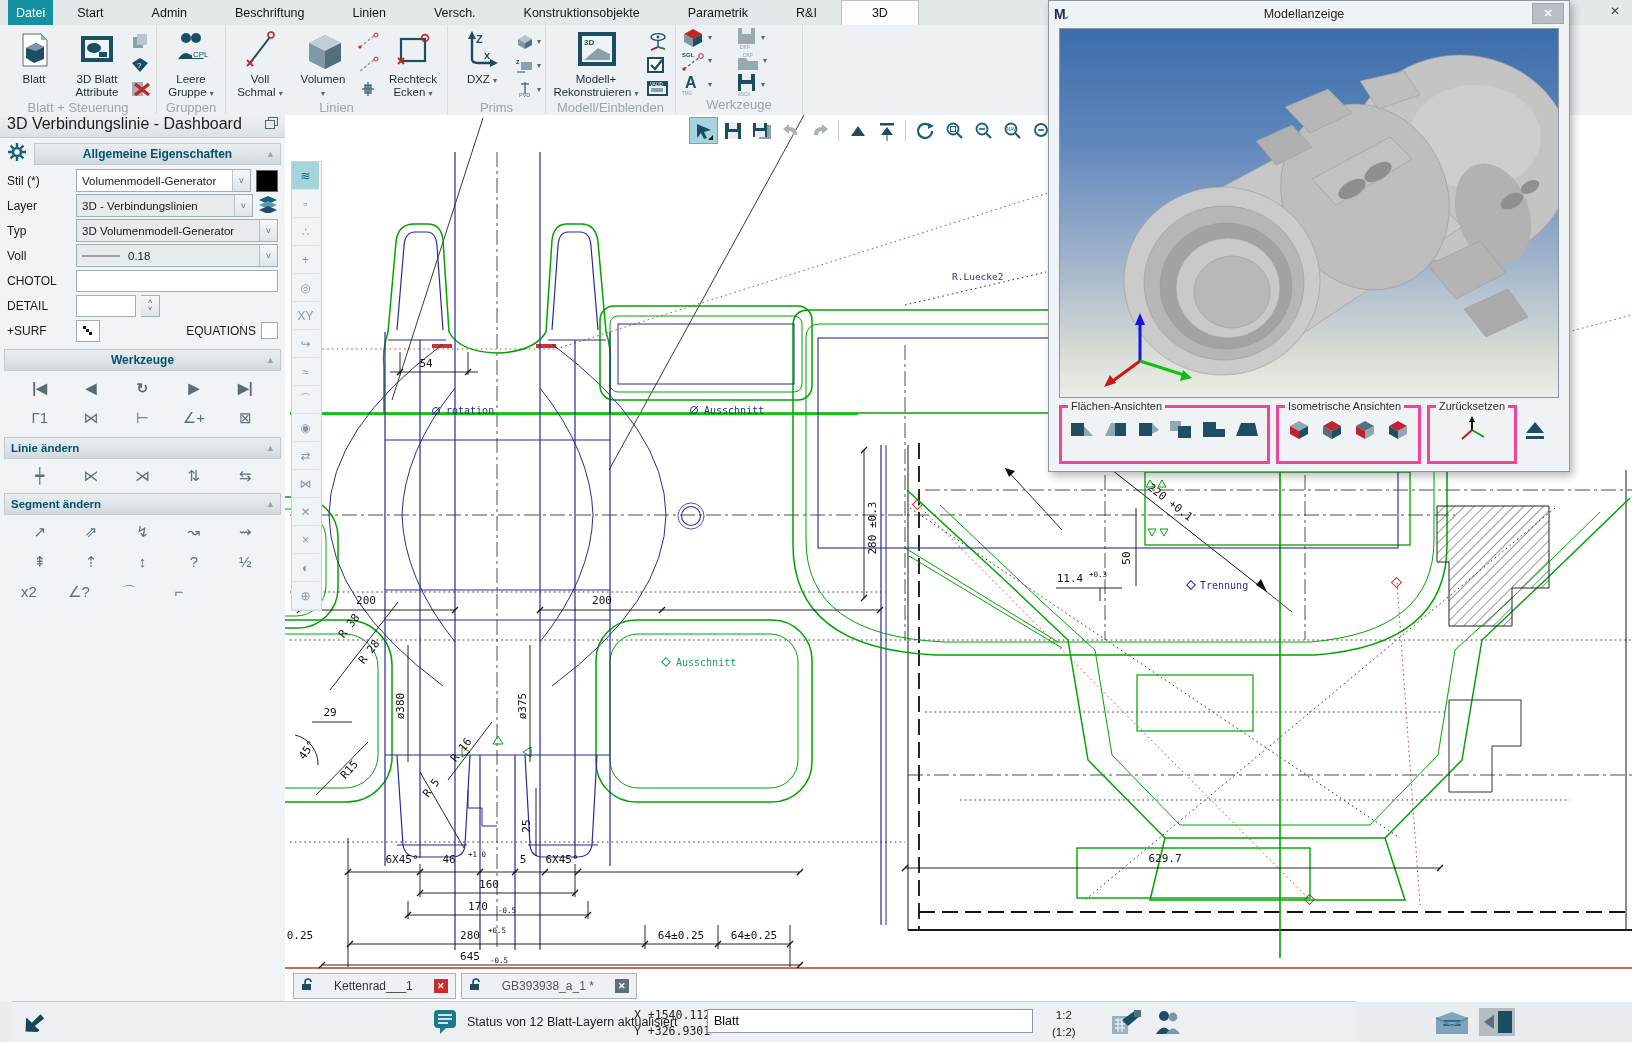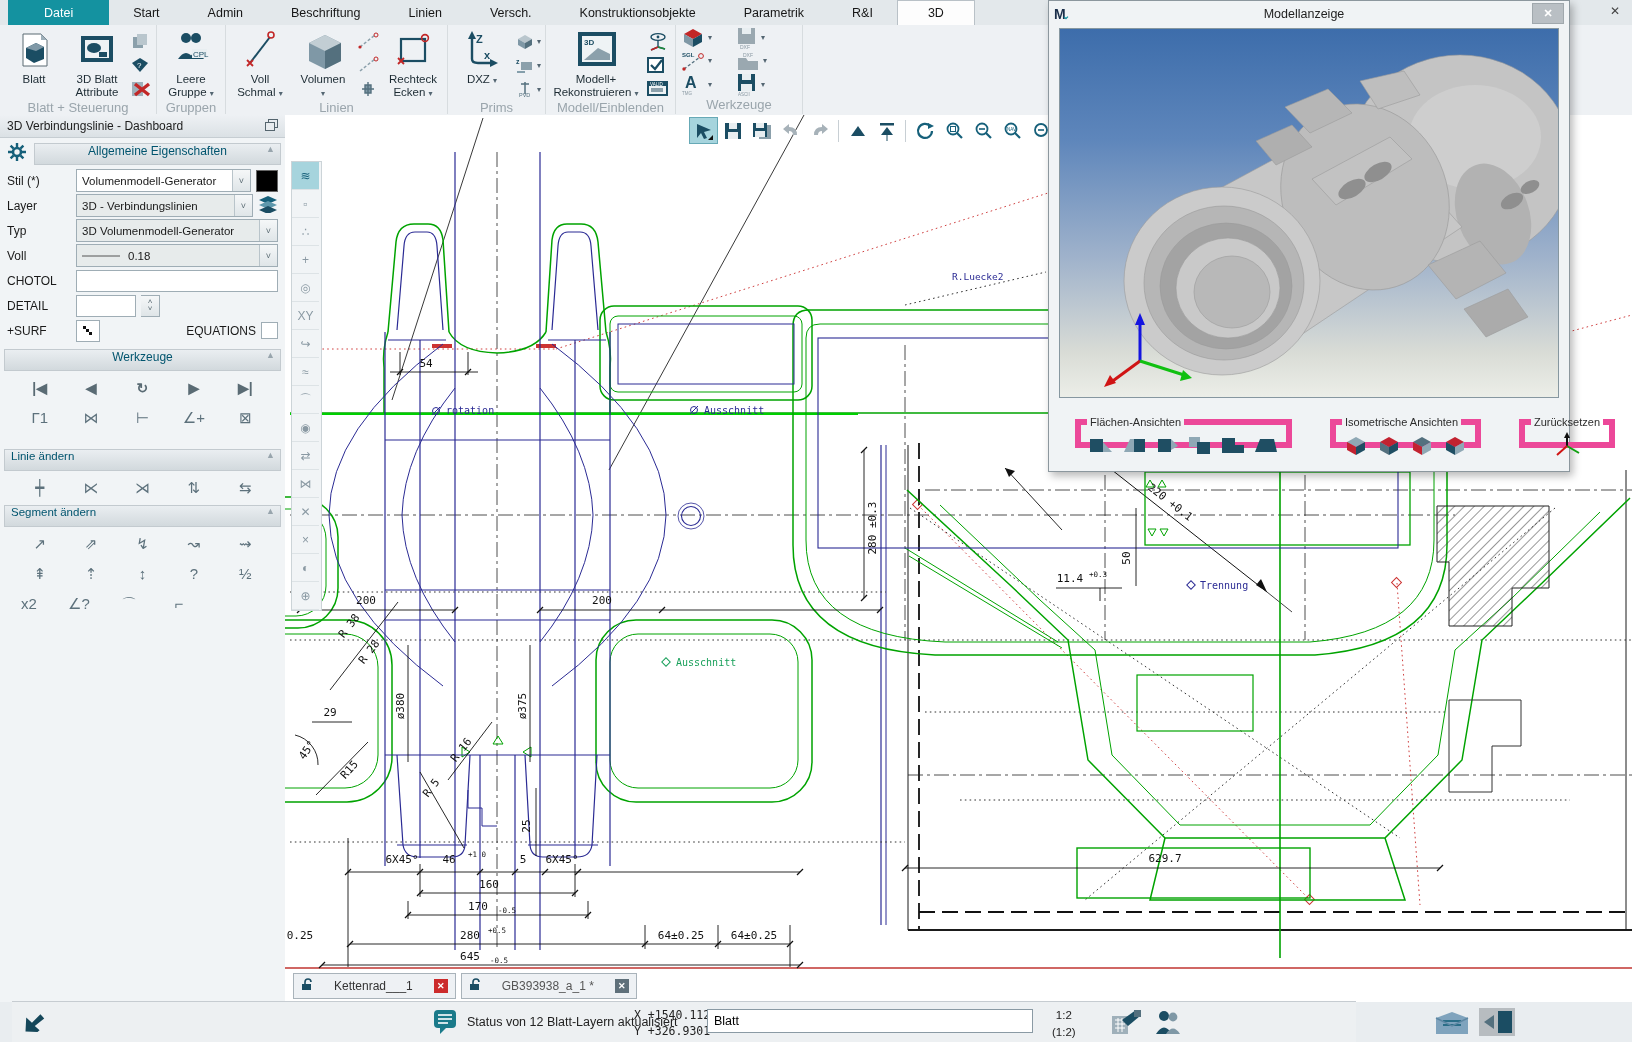--- a/index.html
+++ b/index.html
@@ -1,40 +1,40 @@
 <!DOCTYPE html>
 <html><head>
 <meta charset="utf-8">
 <style>
   html,body{margin:0;padding:0}
   body{width:1632px;height:1042px;position:relative;overflow:hidden;
        font-family:"Liberation Sans",sans-serif;background:#e9edf0;color:#1a1a1a}
   
   .ribbon{position:absolute;left:0;top:0;width:1632px;height:115px;background:#eef1f4;border-bottom:1px solid #c4cbd0}
   .tabstrip{height:25px;background:#e3e8eb;display:flex;align-items:stretch;padding-left:8px;position:relative}
-  .file-tab{background:#1492a0;color:#fff;padding:0 36px;font-size:12.5px;display:flex;align-items:center}
+  .file-tab{background:#1492a0;color:#fff;padding:0 8px;font-size:12.5px;display:flex;align-items:center}
   .rtab{padding:0 24px;font-size:12.5px;display:flex;align-items:center;color:#161616}
   .rtab.active{background:#fdfdfd;border:1px solid #b9c1c7;border-bottom:none;padding:0 30px}
   .appclose{position:absolute;right:8px;top:4px;font-size:12px;color:#444;width:18px;text-align:center}
   .ribbon-body{display:flex;height:89px}
   .rgroup{display:flex;flex-direction:column;border-right:1px solid #d7dcdf;padding:2px 4px 0}
   .gitems{display:flex;align-items:flex-start;gap:3px;flex:1}
   .glabel{font-size:13px;color:#9aa5ac;text-align:center;padding:1px 0 2px}
   .bigbtn{width:60px;display:flex;flex-direction:column;align-items:center;font-size:11.5px;color:#1c2b33;text-align:center;line-height:1.12}
   .bigbtn .ic{height:46px;display:flex;align-items:center;justify-content:center}
   .smallcol{display:flex;flex-direction:column;gap:4px;padding-top:4px}
   .sbtn{display:flex;align-items:center;gap:2px;height:20px}
   .caret{font-size:8px;color:#546672}
   
   .dashboard{position:absolute;left:0;top:115px;width:285px;bottom:40px;background:#f1f4f6;border-right:1px solid #b3bcc2}
-  .dash-title{height:22px;background:linear-gradient(#eef1f4,#dbe1e5);border-bottom:1px solid #c6cdd2;font-size:12px;display:flex;align-items:center;padding:0 7px;color:#1c1c1c}
+  .dash-title{height:22px;background:linear-gradient(#eef1f4,#dbe1e5);border-bottom:1px solid #c6cdd2;font-size:16px;display:flex;padding:0 7px;color:#1c1c1c}
   .float-ic{margin-left:auto}
   .sechdr{display:flex;align-items:center;gap:4px;margin:4px 4px 2px}
   .gearbox{width:26px;text-align:center}
-  .secbar{flex:1;height:20px;background:linear-gradient(#eaeef1,#d2d9dd);display:flex;justify-content:center;font-weight:normal;font-size:12px;color:#00546e;position:relative;border:1px solid #c3cacf}
+  .secbar{flex:1;height:20px;background:linear-gradient(#eaeef1,#d2d9dd);display:flex;align-items:center;justify-content:center;font-weight:bold;font-size:12px;color:#00546e;position:relative;border:1px solid #c3cacf}
   .secbar .arr{position:absolute;right:5px;color:#98a5ad;font-size:9px}
   .secbar.left{justify-content:flex-start;padding-left:6px;font-size:11.5px}
   .frow{display:flex;align-items:center;height:25px;padding:0 7px;gap:5px;font-size:12px}
   .flabel{width:64px;flex:none}
   .sel{flex:1;height:21px;border:1px solid #9fadb5;background:#fff;display:flex;align-items:center;font-size:11.5px;padding-left:5px;white-space:nowrap;overflow:hidden}
   .sel.dis{background:#e7ebeb}
   .sel .dd{margin-left:auto;flex:none;width:17px;height:100%;border-left:1px solid #b9c4ca;background:linear-gradient(#f5f7f8,#dfe5e8);color:#5a6a72;font-size:9px;display:flex;align-items:center;justify-content:center}
   .swatch{width:20px;height:20px;background:#000;border:1px solid #666;flex:none}
   .inp{flex:1;height:20px;border:1px solid #9fadb5;background:#fff}
   .spin{width:18px;height:20px;border:1px solid #9fadb5;border-left:none;background:linear-gradient(#f5f7f8,#dfe5e8);color:#5a6a72;font-size:8px;display:flex;flex-direction:column;align-items:center;justify-content:center;line-height:.8}
@@ -60,21 +60,21 @@
   
   .modelwin{position:absolute;left:1048px;top:0;width:520px;height:470px;background:#f0f3f5;border:1px solid #8c979e;box-shadow:3px 4px 8px rgba(0,0,0,.28)}
   .mw-title{height:25px;display:flex;align-items:center;padding:0 5px;font-size:12.5px;color:#222}
   .mw-logo{width:22px;font-weight:bold;color:#1a2e4a;font-size:14px}
   .mw-logo em{color:#1492a0;font-style:normal;font-size:10px;margin-left:-4px}
   .mw-titletext{flex:1;text-align:center}
   .mw-close{width:30px;height:19px;background:#b9bfc4;border:1px solid #a0a8ad;color:#fff;font-size:11px;line-height:19px;text-align:center;font-weight:bold}
   .mw-view{position:absolute;left:10px;top:27px;width:498px;height:368px;border:1px solid #8697a0;
     background:linear-gradient(180deg,#3d6dab 0%,#5e86bb 30%,#9fb2cb 62%,#d9dcd6 88%,#eceee8 100%)}
   .mw-groups{position:absolute;left:10px;top:399px;height:64px;display:flex;gap:6px;align-items:stretch}
-  fieldset{border:6px solid #ec4899;margin:16px;padding:1px 6px 3px}
+  fieldset{border:3px solid #ec4899;margin:0;padding:1px 6px 3px}
   legend{font-size:11px;color:#2b2b2b;padding:0 3px}
   .viewbtns{display:flex;gap:5px;align-items:center;height:32px}
   .vbtn{width:28px;height:26px;display:flex;align-items:center;justify-content:center}
   .mw-collapse{align-self:center}
   
   .statusbar{position:absolute;left:12px;bottom:0;width:1344px;height:40px;background:#edf0f2;border-top:1px solid #c6ccd1}
   .statusbar .abs{position:absolute}
   .st-msg{font-size:12.5px;color:#222}
   .st-co{font-family:"DejaVu Sans Mono",monospace;font-size:11.5px;color:#222}
   .st-input{position:absolute;left:695px;top:7px;width:326px;height:24px;border:1px solid #8a9aa4;background:#fff;font-size:12.5px;padding:0 6px;font-family:"Liberation Sans",sans-serif;box-sizing:border-box}
@@ -462,21 +462,21 @@
       <div class="tico nav">▶</div>
       <div class="tico nav">▶|</div>
   </div>
   <div class="icorow">
     <div class="tico">Γ1</div>
       <div class="tico">⋈</div>
       <div class="tico">⊢</div>
       <div class="tico">∠+</div>
       <div class="tico">⊠</div>
   </div>
-  <div class="sechdr" style="margin-top:16px">
+  <div class="sechdr" style="margin-top:4px">
     <div class="secbar left">
       <span>Linie ändern</span>
         <span class="arr">▲</span>
     </div>
   </div>
   <div class="icorow">
     <div class="tico">┿</div>
       <div class="tico">⋉</div>
       <div class="tico">⋊</div>
       <div class="tico">⇅</div>

